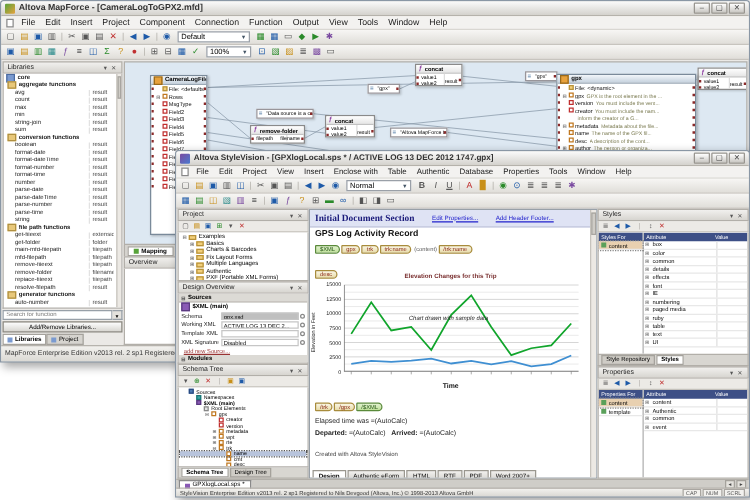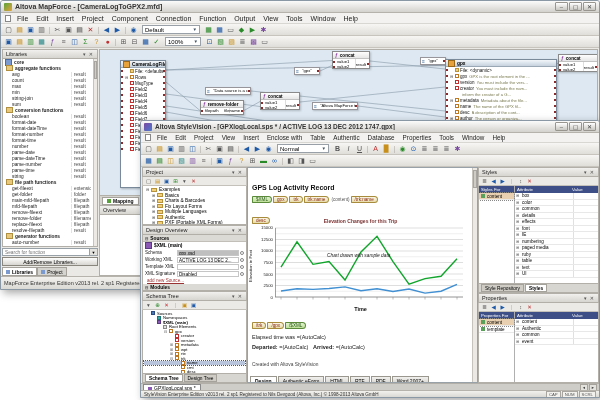--- a/index.html
+++ b/index.html
@@ -958,20 +958,25 @@
           <span class="snm">desc</span>
         </div>
       </div>
     <div class="ptabs">
       <span class="ptab active">Schema Tree</span>
       <span class="ptab">Design Tree</span>
     </div>
   </div>
 
   <div class="abs" style="left:106px;top:46px;width:231px;height:216px;background:#fff;border:1px solid #98a0a8;overflow:hidden;">
+    <div class="secband">
+      <span class="sectitle">Initial Document Section</span>
+      <span class="seclink">Edit Properties...</span>
+      <span class="seclink">Add Header Footer...</span>
+    </div>
     <div class="abs" style="left:4px;top:16px;font-size:7px;font-weight:bold;color:#111;">GPS Log Activity Record</div>
     <div class="abs" style="left:4px;top:28px;display:flex;align-items:center;">
       <span style="display:flex">
           <span class="svtag green">$XML</span>
           <span class="svtag">gpx</span>
           <span class="svtag">trk</span>
           <span class="svtag">trk:name</span>
         </span>
       <span class="contentlbl">(content)</span>
       <span class="svtag">/trk:name</span>

